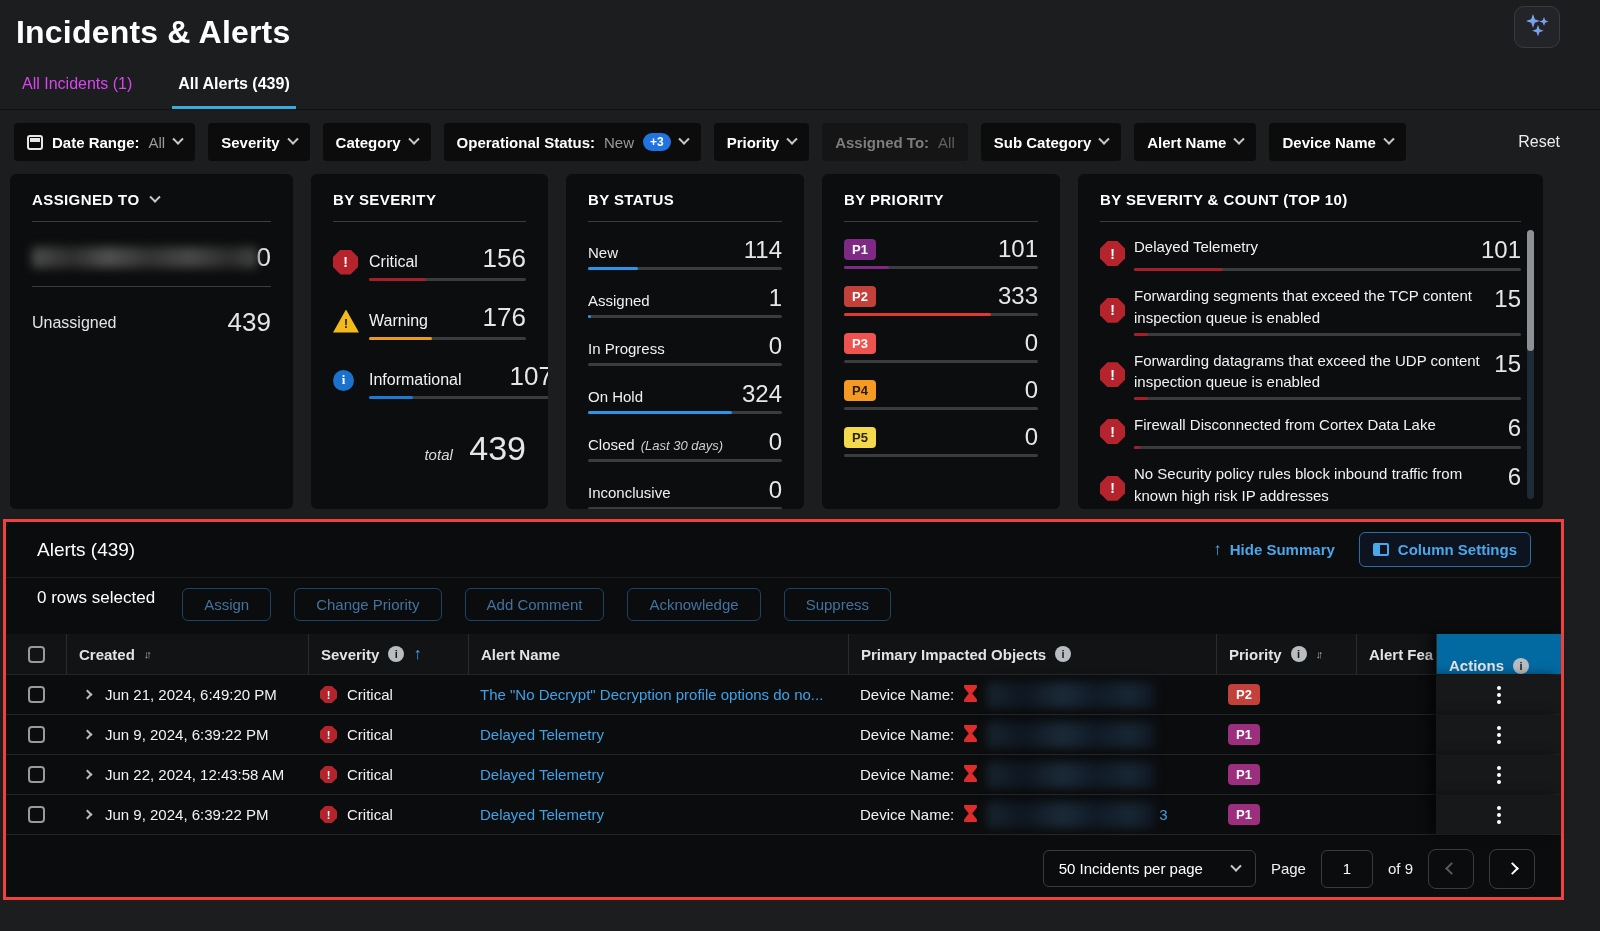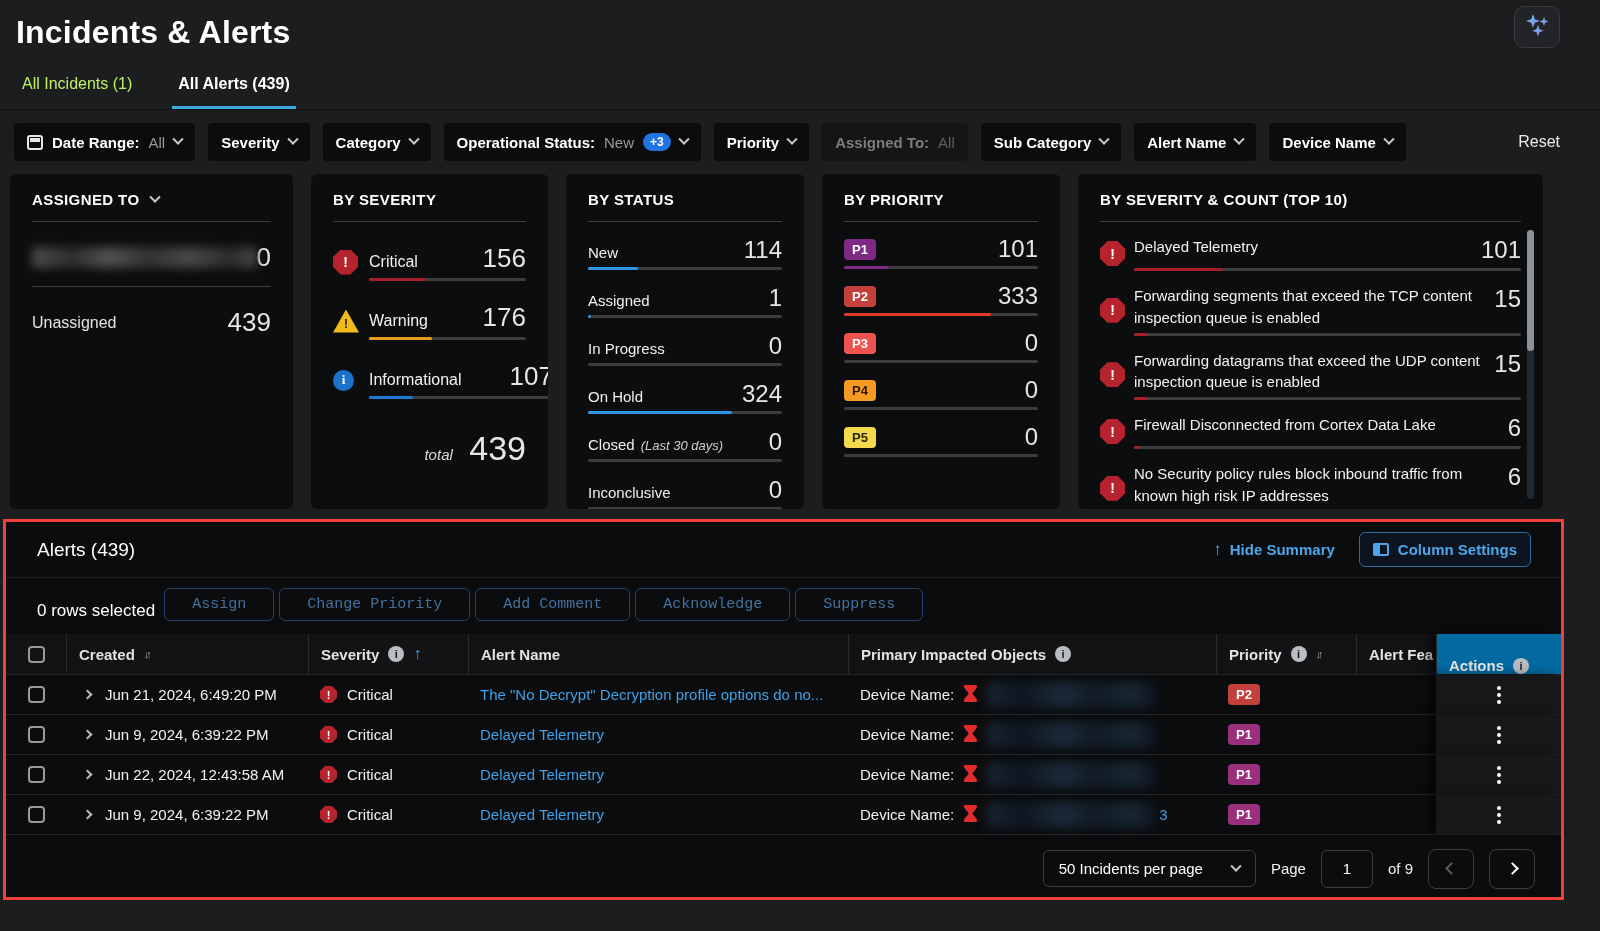--- a/index.html
+++ b/index.html
@@ -14,21 +14,21 @@
   
   .hdr { padding:14px 16px 0 16px; position:relative; }
   .hdr h1 { font-size:32px; font-weight:700; color:#fff; letter-spacing:.2px; }
   .ai-btn {
     position:absolute; top:6px; right:40px; width:46px; height:42px;
     border:1px solid #3a3b3d; border-radius:10px; background:#232427;
     display:flex; align-items:center; justify-content:center; cursor:pointer;
   }
   
   .tabs { display:flex; gap:34px; padding:0 16px; margin-top:24px; border-bottom:1px solid #111; }
-  .tab { font-size:16px; color:#bef264; padding:0 6px 13px 6px; cursor:pointer; }
+  .tab { font-size:16px; color:#d946ef; padding:0 6px 13px 6px; cursor:pointer; }
   .tab.active { color:#fff; font-weight:700; border-bottom:3px solid #3aa9e0; }
   
   .fbar { display:flex; align-items:center; gap:13px; padding:13px 16px 6px 14px; }
   .chip {
     background:#0c0c0d; border-radius:4px; height:38px;
     display:inline-flex; align-items:center; gap:9px; padding:0 13px;
     font-size:15px; color:#fff; font-weight:700; cursor:pointer; white-space:nowrap;
   }
   .chip .val { color:#9a9a9a; font-weight:400; }
   .chip.disabled { background:#151516; color:#7d7d7d; cursor:default; }
@@ -94,24 +94,24 @@
   .p-hdr { display:flex; align-items:center; justify-content:space-between; padding:0 30px 0 31px; height:55px; }
   .p-title { font-size:19px; color:#fff; font-weight:400; }
   .p-right { display:flex; align-items:center; gap:24px; }
   .link-blue { color:#4ba6ea; font-size:15px; font-weight:700; display:flex; align-items:center; gap:8px; cursor:pointer; }
   .up-arrow { font-size:17px; font-weight:700; }
   .colset-btn { display:flex; align-items:center; gap:9px; border:1px solid #2e6da4; border-radius:6px;
     padding:8px 13px; color:#4ba6ea; font-size:15px; font-weight:700; background:#0d1420; cursor:pointer; }
   .colset-icon { width:16px; height:13px; border:2px solid #4ba6ea; border-radius:2px;
     background:linear-gradient(90deg,#4ba6ea 40%,transparent 40%); }
   .p-div { border-top:1px solid #1e1f21; }
-  .bulk { display:flex; align-items:flex-end; gap:5px; padding:10px 30px 9px 31px; }
+  .bulk { display:flex; align-items:flex-start; gap:23px; padding:10px 30px 9px 31px; }
   .sel-count { font-size:17px; color:#fff; margin-right:4px; }
   .bulk-btn { border:1px solid #1f4368; border-radius:6px; color:#44729e; font-size:15px;
-    padding:7px 27px; background:transparent; cursor:pointer; font-family:Liberation Mono, monospace; }
+    padding:7px 21px; background:transparent; cursor:pointer; font-family:Liberation Sans, sans-serif; }
   
   .thead { display:flex; background:#121315; height:40px; margin-top:4px; font-size:15px; color:#e3e3e3; font-weight:700; }
   .thead > div { display:flex; align-items:center; gap:9px; border-left:1px solid #2a2b2d; padding:0 12px; }
   .thead > div:first-child { border-left:none; }
   .col-check { width:60px; justify-content:center; }
   .col-created { width:242px; }
   .col-sev { width:160px; }
   .col-name { width:380px; }
   .col-imp { width:368px; }
   .col-pri { width:140px; }

